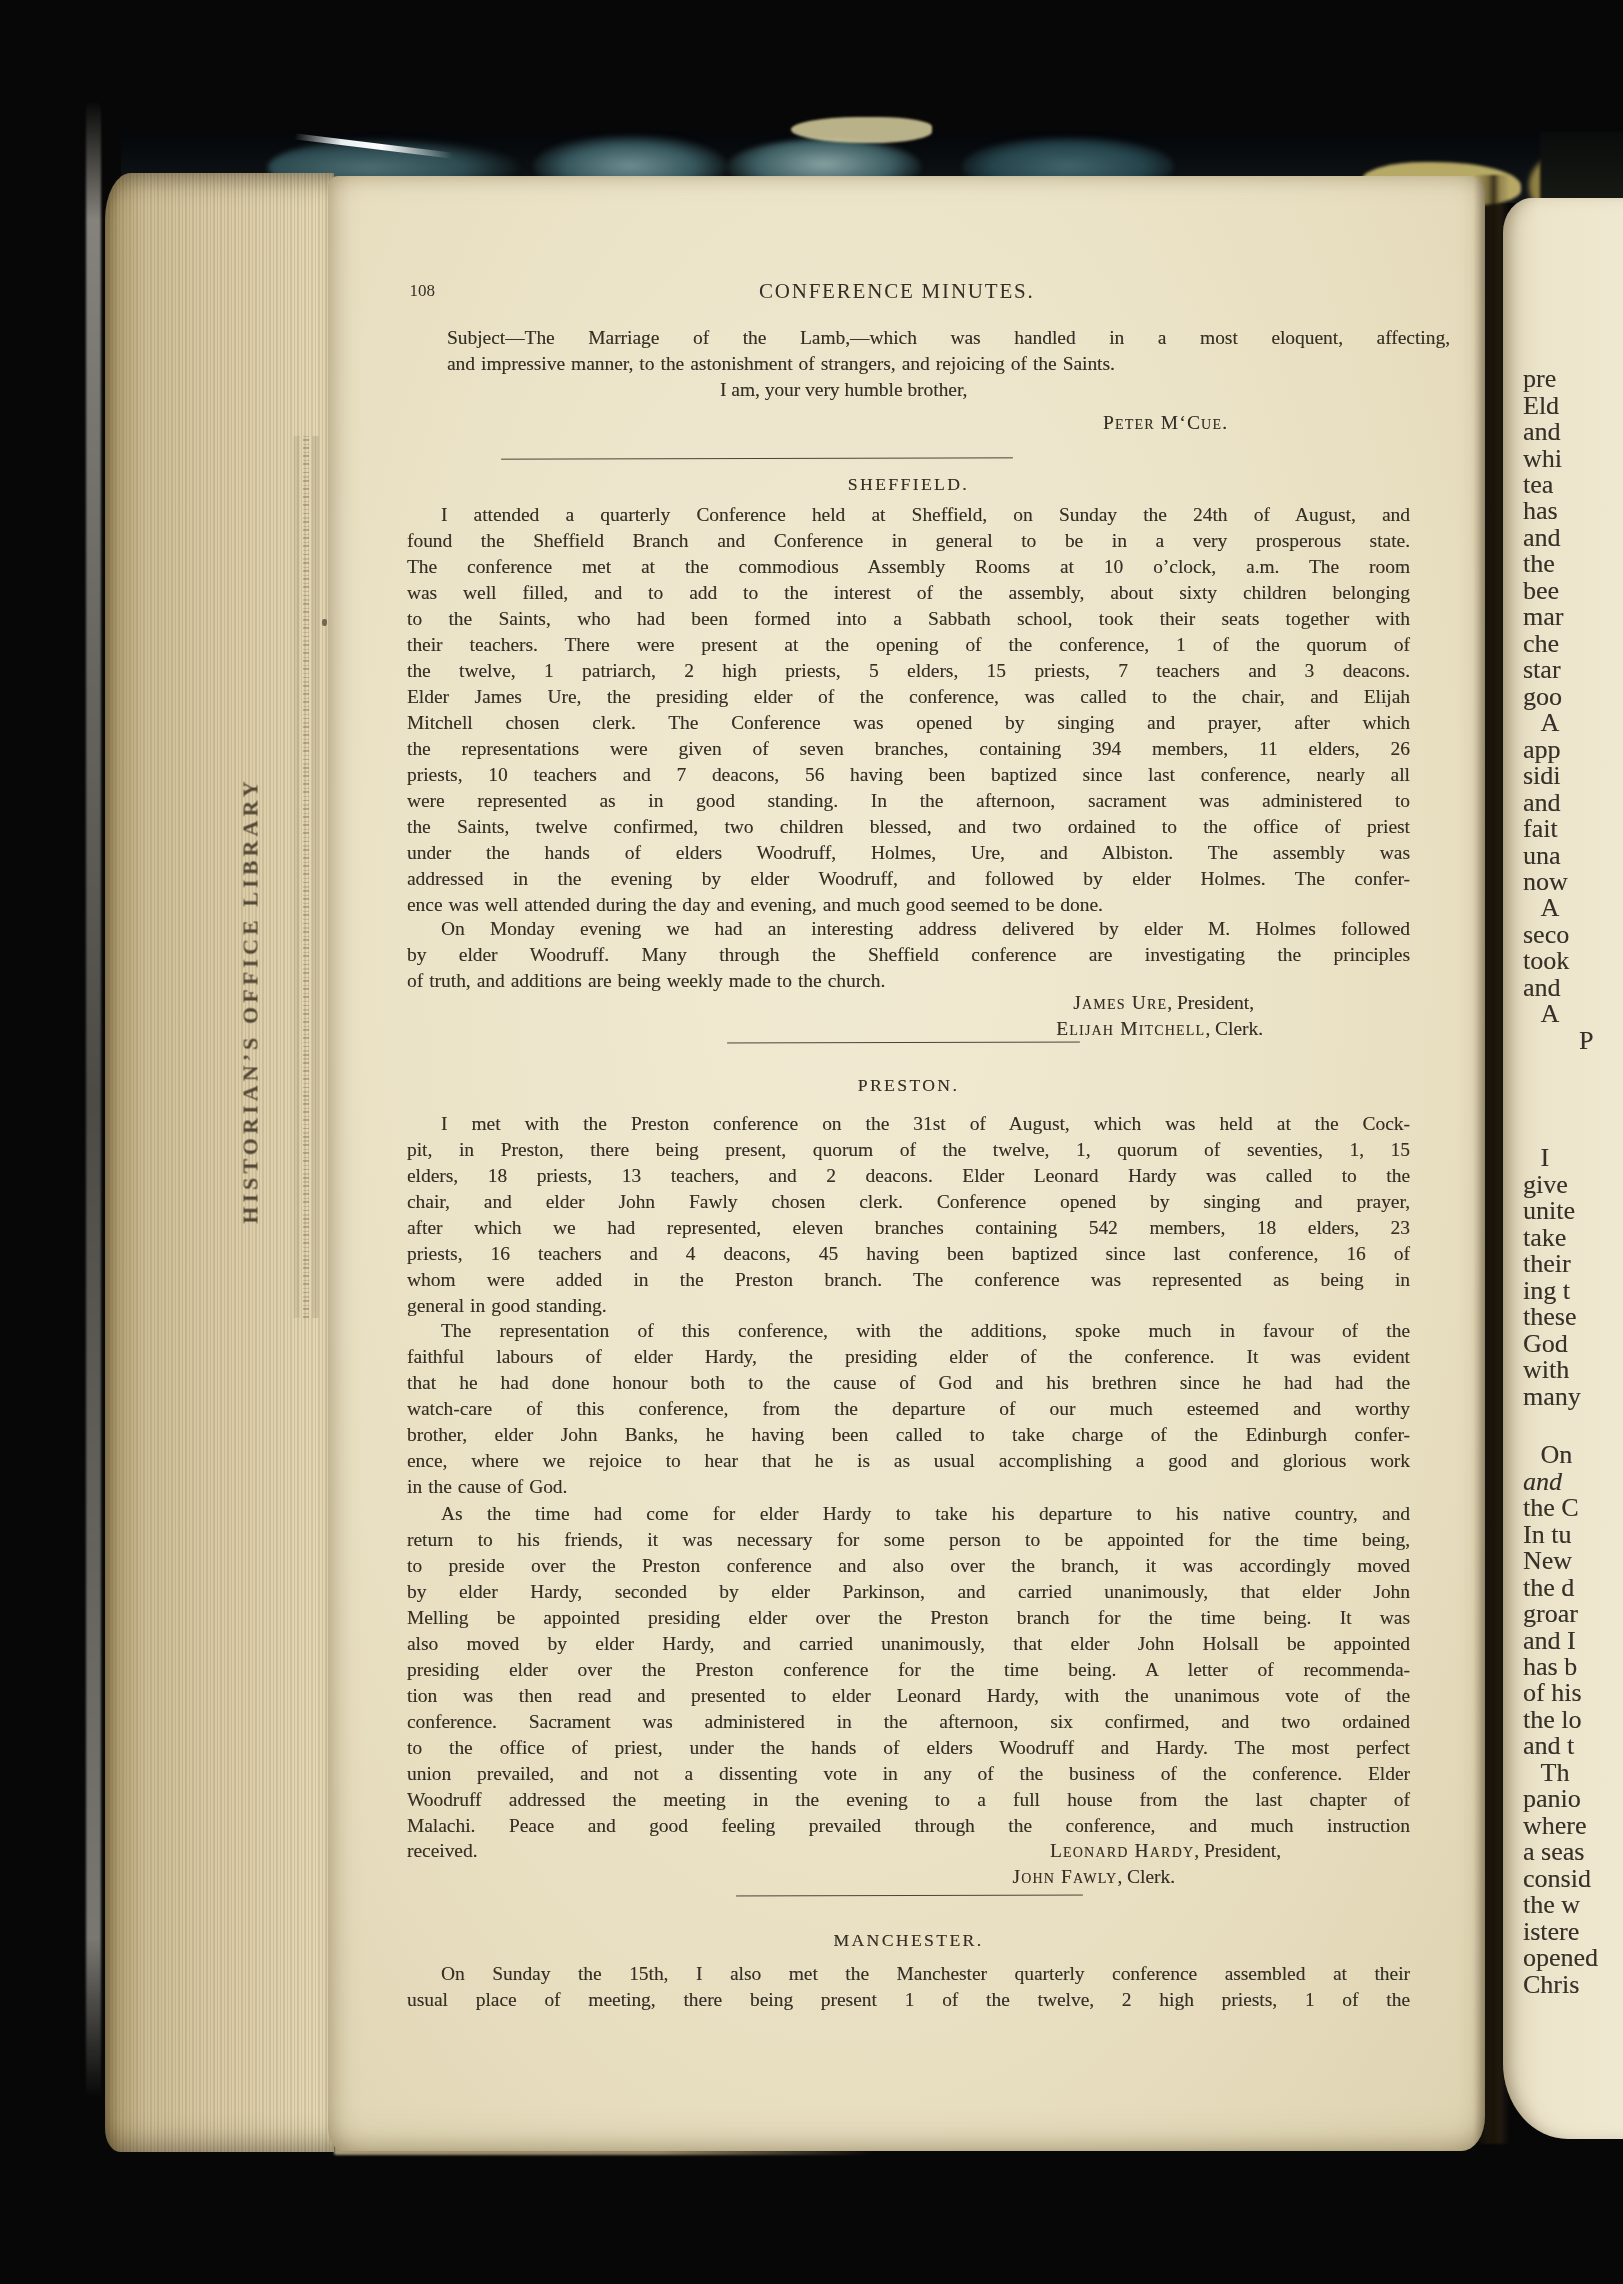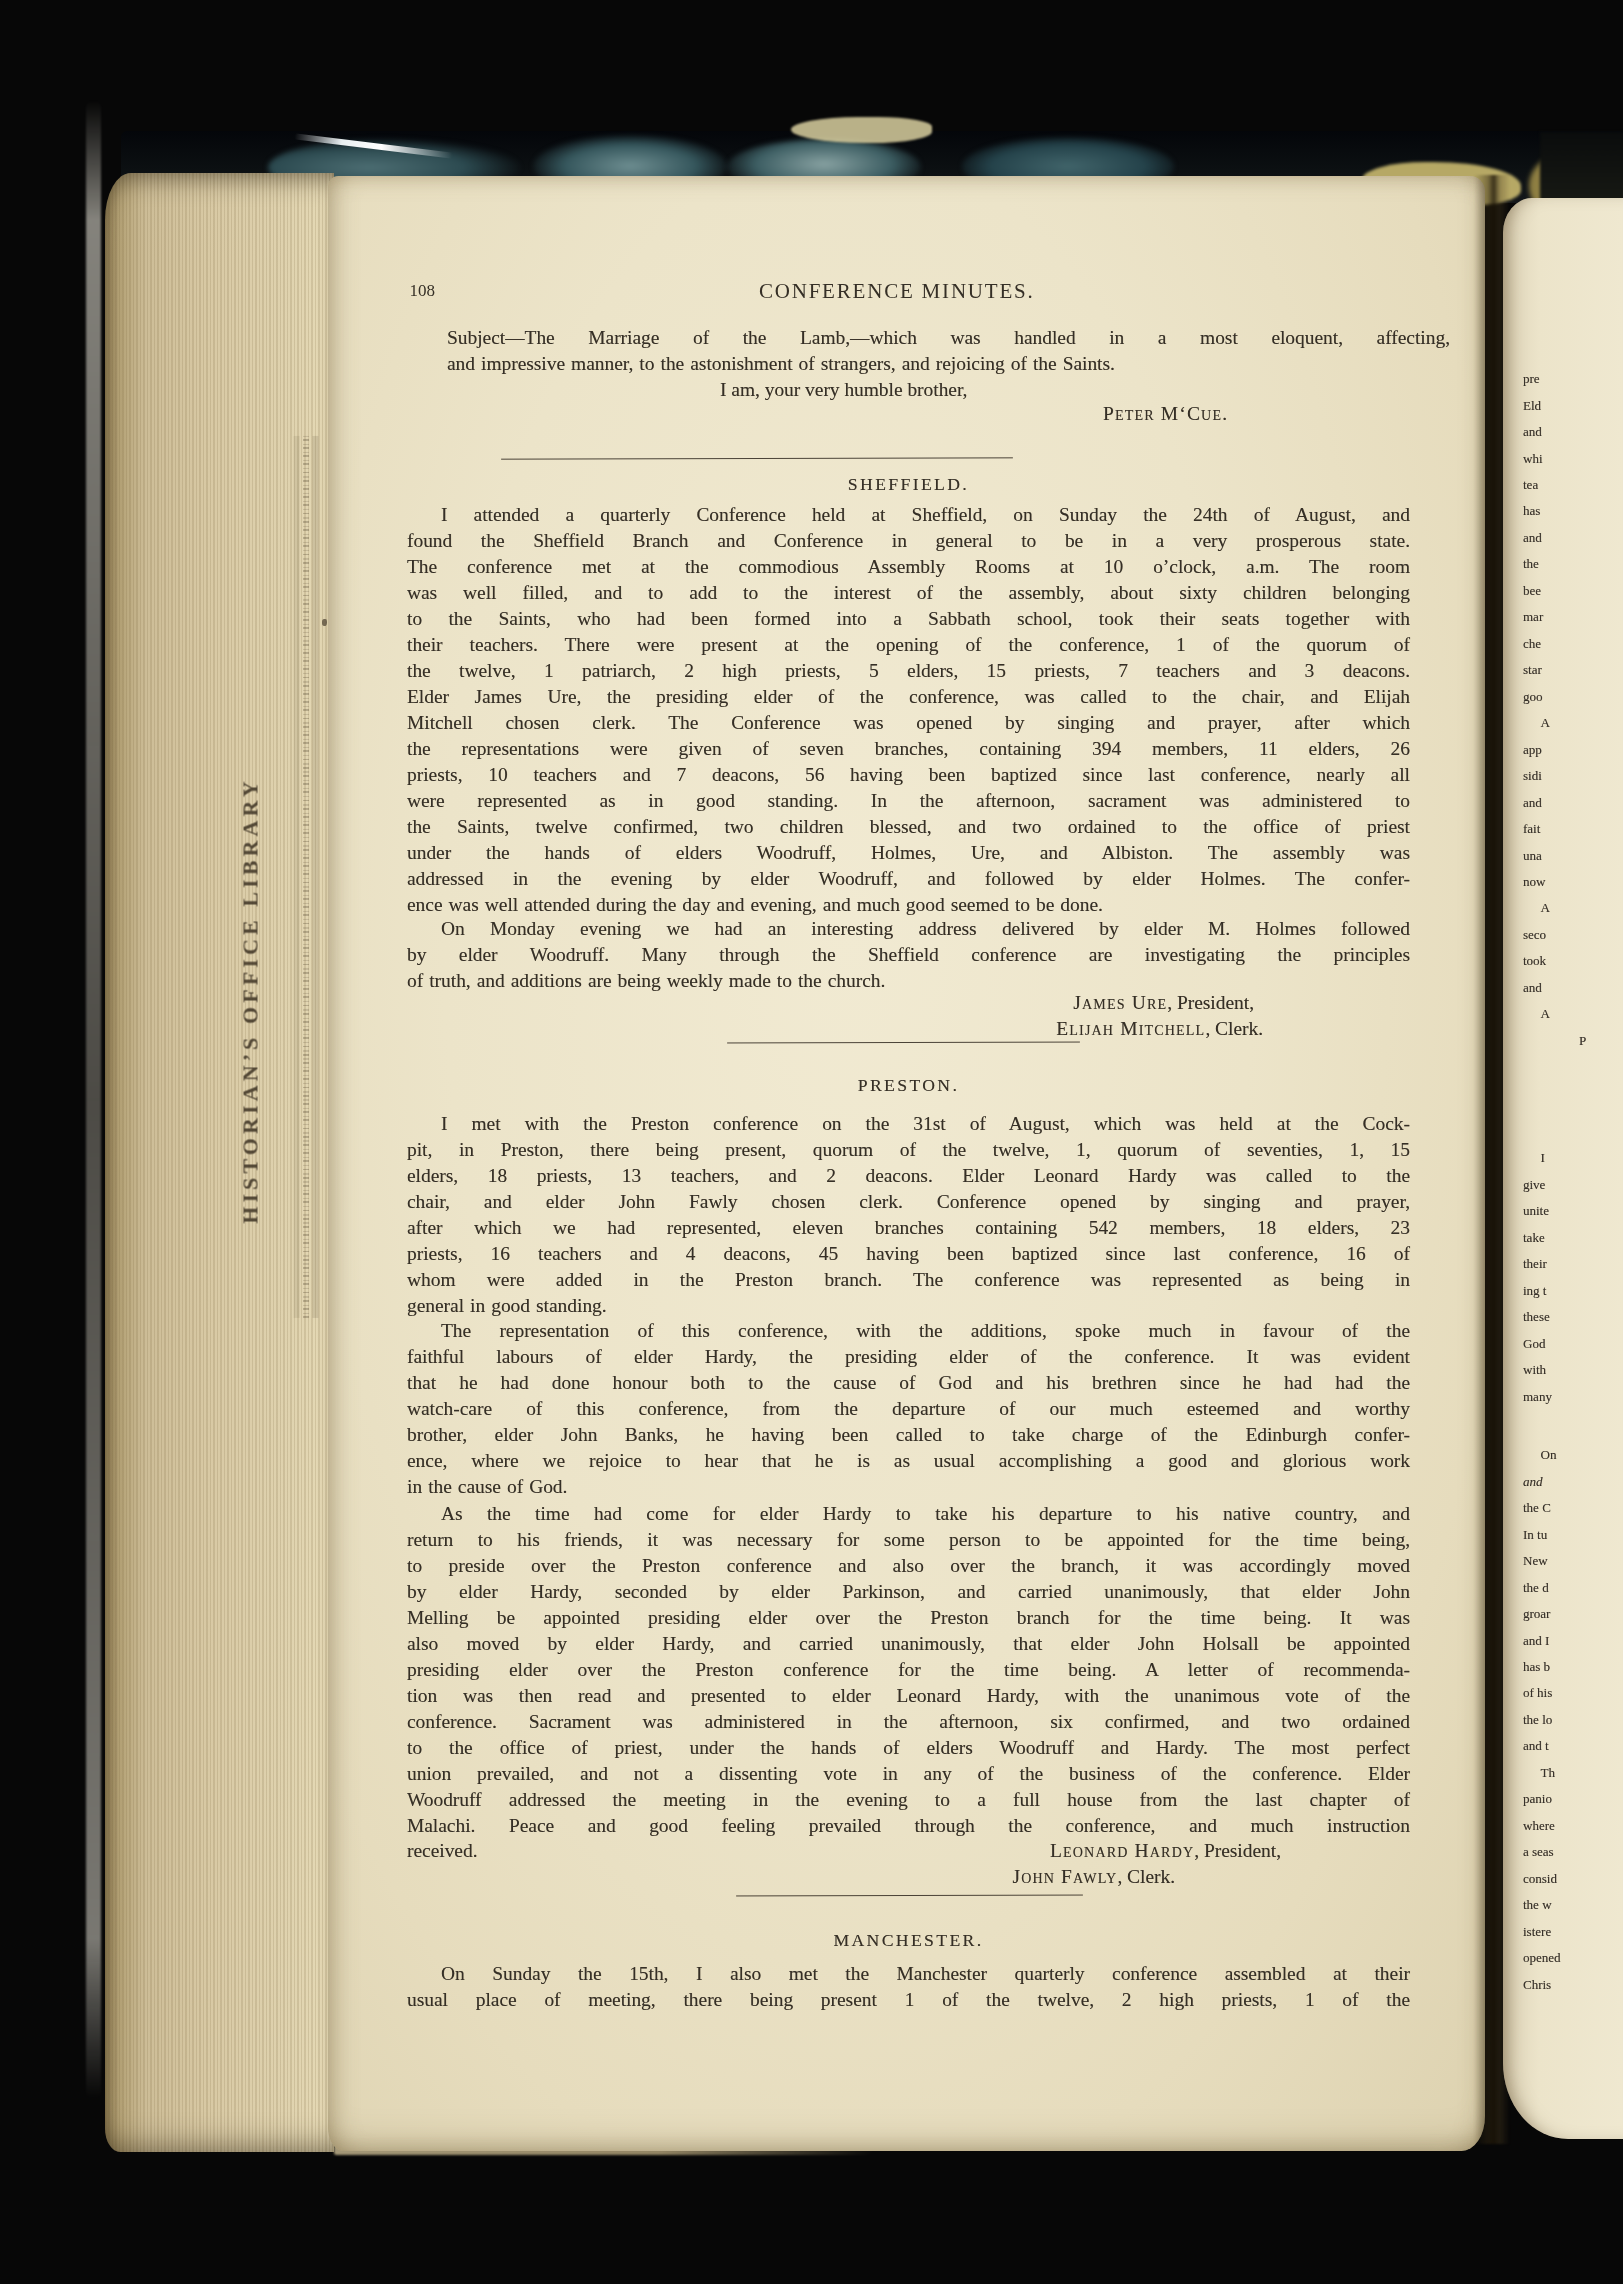--- a/index.html
+++ b/index.html
@@ -102,21 +102,21 @@
     background:#5a4f3c; border-radius:50% 40% 60% 50%; opacity:.8; }
 
   
   .gutter { position:absolute; left:1474px; top:175px; width:36px; height:1969px;
     background:linear-gradient(90deg, rgba(40,30,12,0) 0%, rgba(52,40,18,.45) 38%, rgba(30,22,8,.8) 55%, rgba(80,65,35,.35) 72%, rgba(0,0,0,0) 100%);
     filter:blur(1.2px); }
   .page-right { position:absolute; left:1503px; top:198px; width:120px; height:1941px;
     background:linear-gradient(90deg,#d6cbae 0%, #e4dbc0 14%, #ece4ca 30%, #efe8d0 100%);
     border-radius:29px 0 0 65px / 35px 0 0 76px;
     box-shadow:inset 11.8px 0 17.6px -8.8px rgba(90,70,40,.5); }
-  .frag { position:absolute; left:20px; height:26.5px; line-height:26.5px; font-size:13px;
+  .frag { position:absolute; left:20px; height:26.5px; line-height:26.5px; font-size:26px;
     color:#37312a; white-space:nowrap; text-shadow:0.2px 0.4px 0.5px rgba(70,60,45,.45); }
   .frag.i1 { padding-left:17.6px; }
   .frag.i2 { padding-left:56px; }
   .frag.it { font-style:italic; }
 </style>
 </head>
 <body>
 
 <div class="scene">
 
@@ -153,21 +153,21 @@
       <div class="heading" style="top:295px">SHEFFIELD.</div>
       <div class="rule r2"></div>
       <div class="heading" style="top:896px">PRESTON.</div>
       <div class="rule r3"></div>
       <div class="heading" style="top:1751px">MANCHESTER.</div>
     <div class="para" style="top: 149px; margin-left: 40px;">
           <div class="line">Subject—The Marriage of the Lamb,—which was handled in a most eloquent, affecting,</div>
           <div class="line end">and impressive manner, to the astonishment of strangers, and rejoicing of the Saints.</div>
         </div>
         <div class="row valediction" style="top: 201px;">I am,  your very humble brother,</div>
-        <div class="row sigrow" style="top: 225px; text-align: right;"><span style="padding-right:183px;display:inline-block"><span class="sc">Peter M‘Cue</span>.</span></div>
+        <div class="row sigrow" style="top: 234px; text-align: right;"><span style="padding-right:183px;display:inline-block"><span class="sc">Peter M‘Cue</span>.</span></div>
         <div class="para" style="top: 326px;">
           <div class="line indent">I attended a quarterly Conference held at Sheffield, on Sunday the 24th of August, and</div>
           <div class="line">found the Sheffield Branch and Conference in general to be in a very prosperous state.</div>
           <div class="line">The conference met at the commodious Assembly Rooms at 10 o’clock, a.m.  The room</div>
           <div class="line">was well filled, and to add to the interest of the assembly, about sixty children belonging</div>
           <div class="line">to the Saints, who had been formed into a Sabbath school, took their seats together with</div>
           <div class="line">their teachers.  There were present at the opening of the conference, 1 of the quorum of</div>
           <div class="line">the twelve, 1 patriarch, 2 high priests, 5 elders, 15 priests, 7 teachers and 3 deacons.</div>
           <div class="line">Elder James Ure, the presiding elder of the conference, was called to the chair, and Elijah</div>
           <div class="line">Mitchell chosen clerk.  The Conference was opened by singing and prayer, after which</div>

